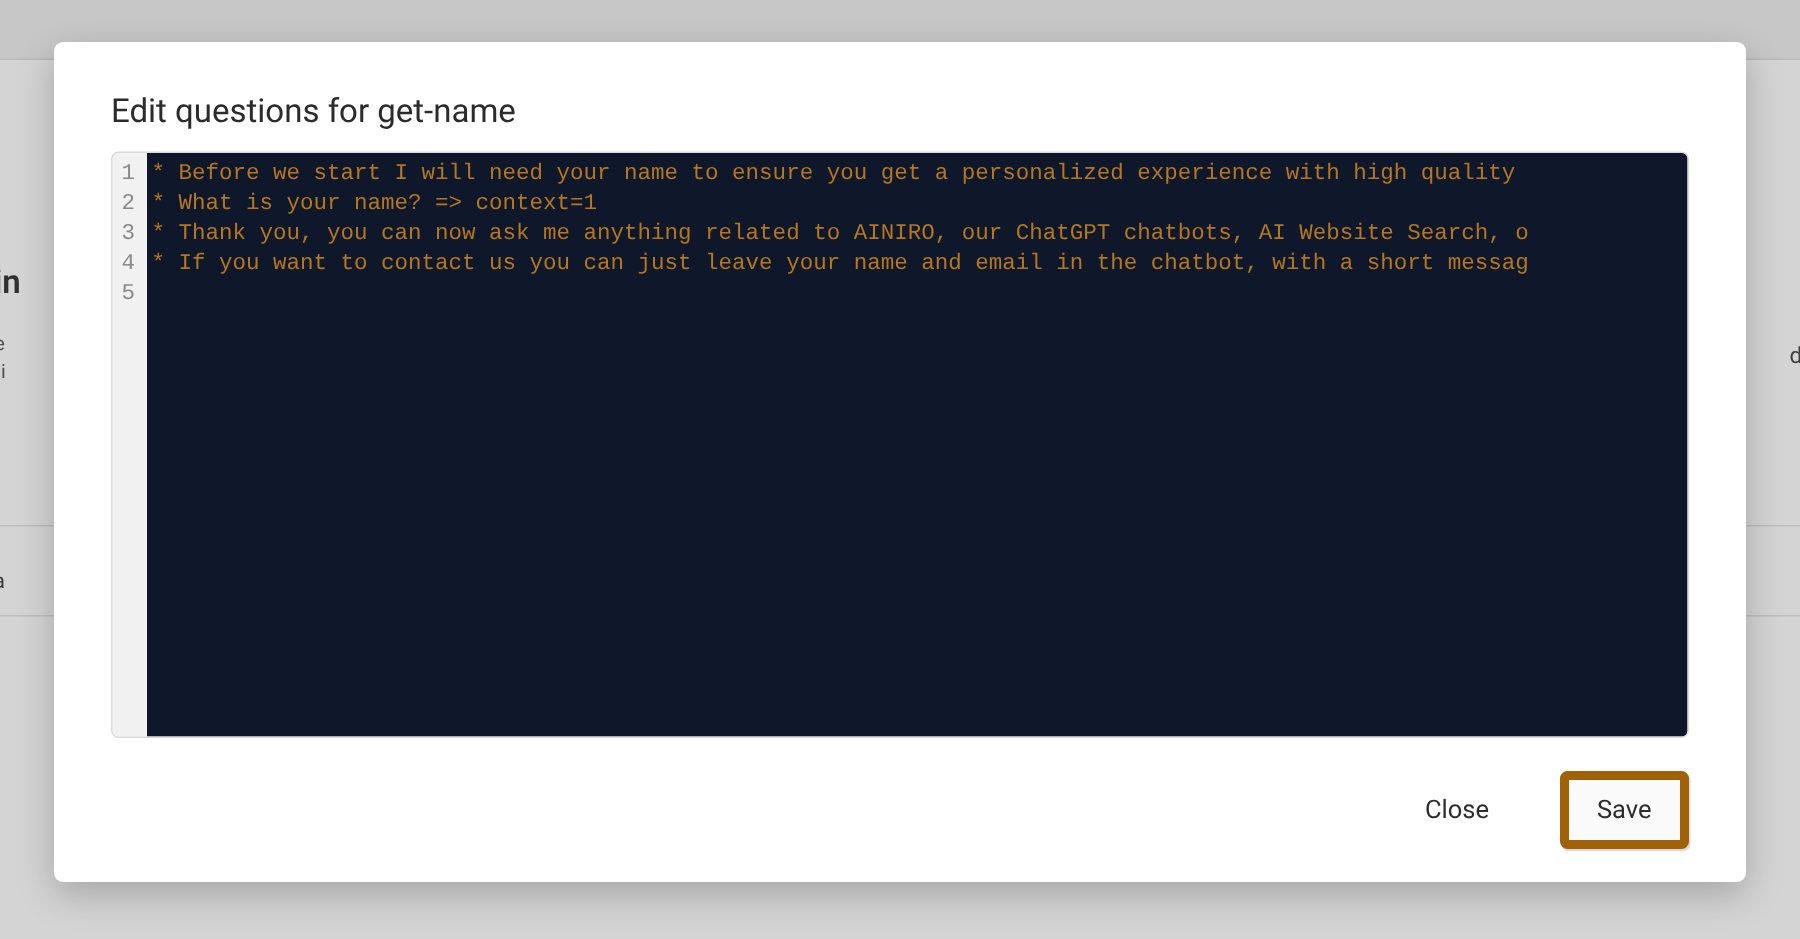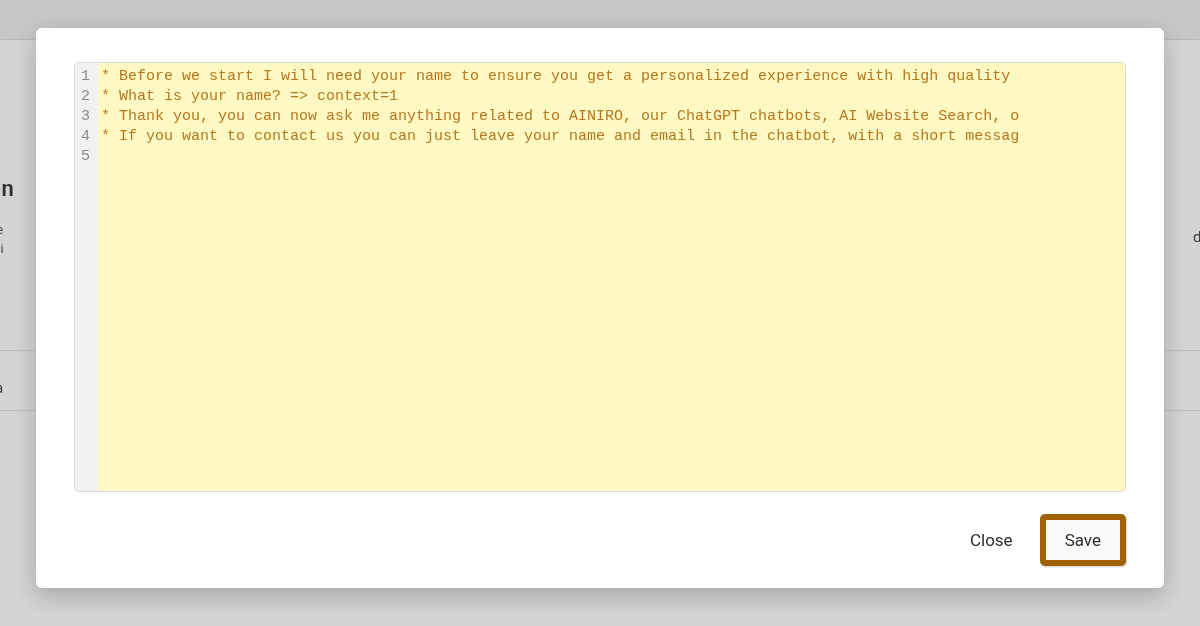--- a/index.html
+++ b/index.html
@@ -151,34 +151,34 @@
       height: 20px;
     }
 
     .editor {
       flex: 1;
       padding: 4px 6px 4px 3px;
       white-space: pre;
       color: #b4771f;
       outline: none;
       overflow: hidden;
-      background: #fef9c3;
+      background: #0f172a;
       position: relative;
     }
 
     .editor .line {
       height: 20px;
       white-space: nowrap;
       overflow: hidden;
     }
 
     .modal-footer {
       display: flex;
       justify-content: flex-end;
-      gap: 8px;
+      gap: 28px;
       padding-top: 22px;
       align-items: center;
     }
 
     .btn {
       font-size: 17px;
       font-family: inherit;
       cursor: pointer;
       padding: 10px 19px;
       border-radius: 5px;
@@ -210,20 +210,21 @@
   <div class="bg-row bg-row2">et-na</div>
   <div class="bg-row-line bg-row-line2"></div>
   <div class="bg-right-badge">dd</div>
   <div class="bg-right-link">te</div>
   <div class="bg-chevron">›</div>
 </div>
 
 <div class="overlay"></div>
 
 <div class="modal">
+  <div class="modal-title">Edit questions for get-name</div>
 
   <div class="editor-container">
     <div class="gutter" id="gutter">
         <div>1</div>
         <div>2</div>
         <div>3</div>
         <div>4</div>
         <div>5</div>
       </div>
     <div class="editor" id="editor" tabindex="0"><div class="line">* Before we start I will need your name to ensure you get a personalized experience with high quality</div><div class="line">* What is your name? =&gt; context=1</div><div class="line">* Thank you, you can now ask me anything related to AINIRO, our ChatGPT chatbots, AI Website Search, o</div><div class="line">* If you want to contact us you can just leave your name and email in the chatbot, with a short messag</div><div class="line"></div></div>

